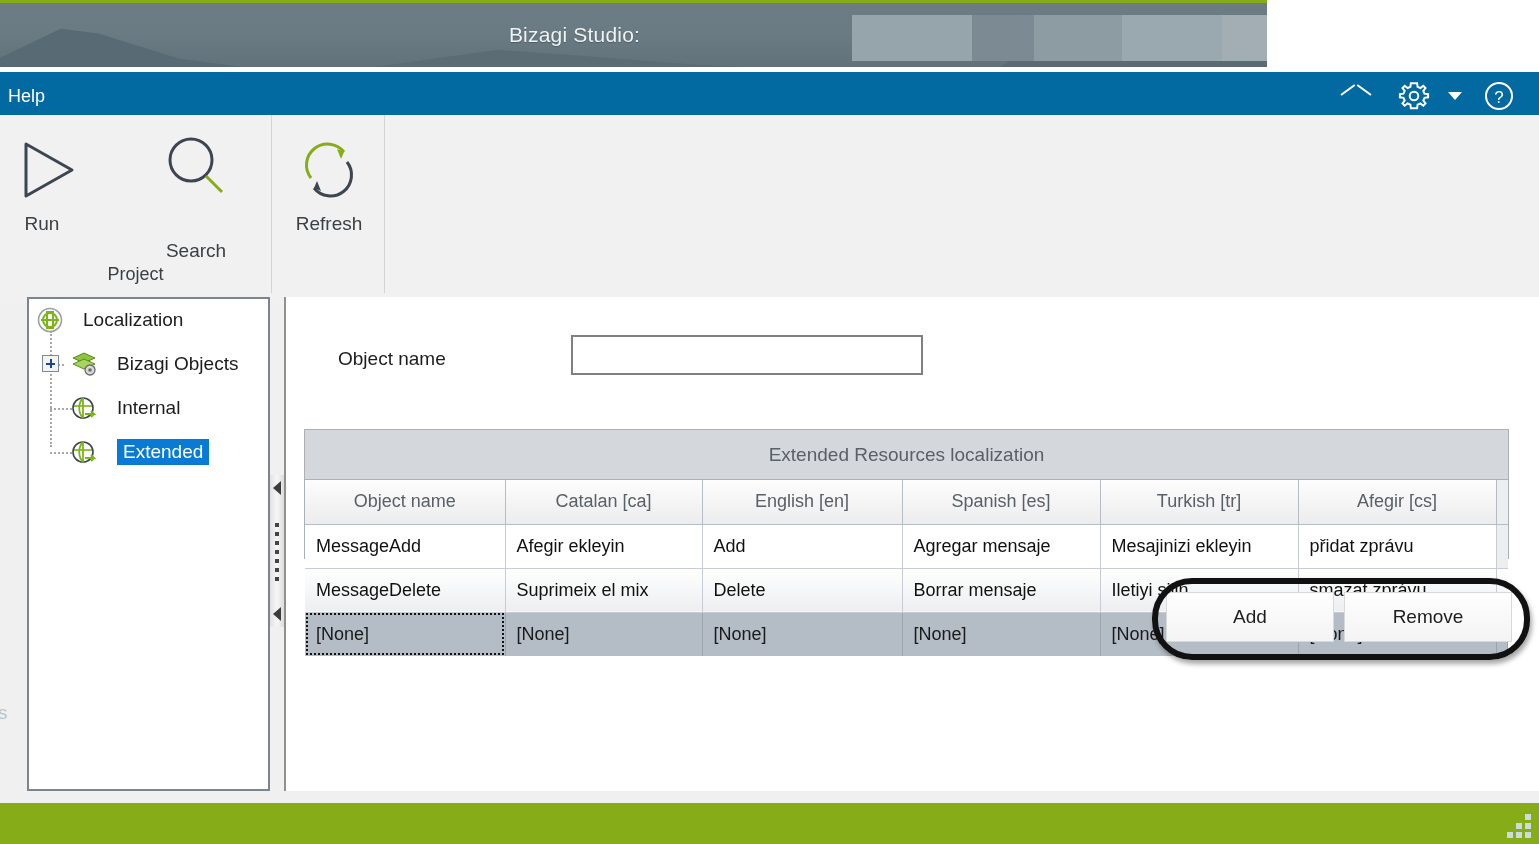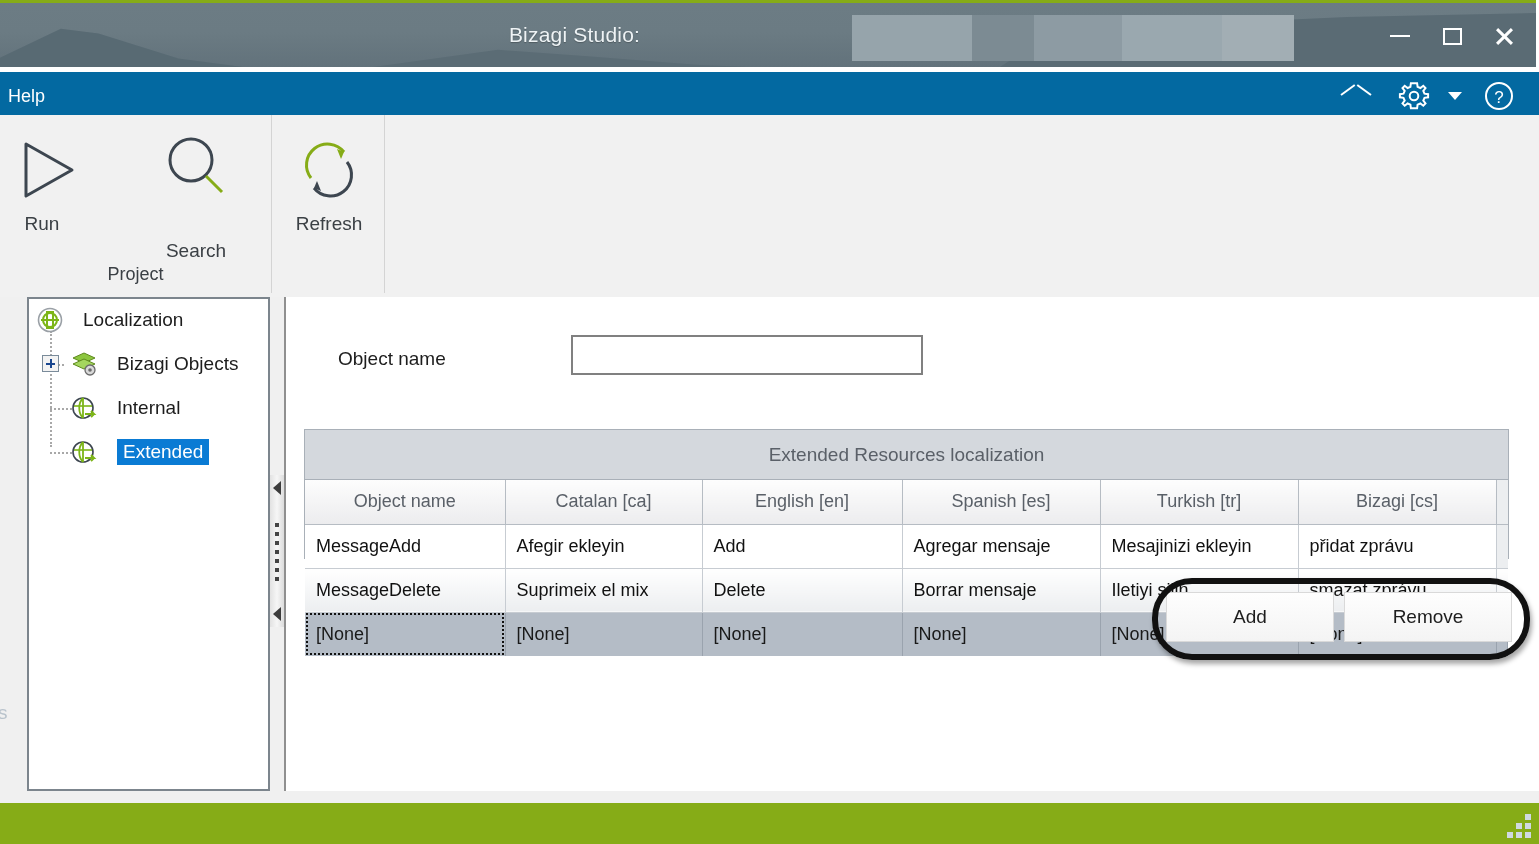--- a/index.html
+++ b/index.html
@@ -7,21 +7,21 @@
   body {
     width:1539px; height:844px;
     font-family:"Liberation Sans", sans-serif;
     background:#ffffff;
     overflow:hidden;
     position:relative;
   }
 
   
   #titlebar{
-    position:absolute; left:0; top:0; width:1536px; height:67px;
+    position:absolute; left:0; top:0; width:1267px; height:67px;
     background:
       linear-gradient(to bottom, rgba(255,255,255,0.00), rgba(255,255,255,0.00)),
       linear-gradient(180deg,#6c7c84 0%,#6b7b83 45%,#62727b 100%);
     border-top:3px solid #86ac17;
     overflow:hidden;
   }
   .mtn{ position:absolute; background:#5c6d76; }
   .mtn.m1{
     left:-40px; bottom:-10px; width:420px; height:62px;
     clip-path: polygon(0% 100%, 24% 22%, 33% 30%, 52% 70%, 72% 88%, 100% 100%);
@@ -415,21 +415,21 @@
             <col class="c5">
             <col class="cfill">
         </colgroup>
         <thead>
           <tr>
             <th>Object name</th>
             <th>Catalan [ca]</th>
             <th>English [en]</th>
             <th>Spanish [es]</th>
             <th>Turkish [tr]</th>
-            <th>Bizagi [cs]</th>
+            <th>Afegir [cs]</th>
             <th class="fill"></th>
           </tr>
         </thead>
         <tbody>
           <tr>
             <td>MessageAdd</td>
             <td>Afegir ekleyin</td>
             <td>Add</td>
             <td>Agregar mensaje</td>
             <td>Mesajinizi ekleyin</td>

